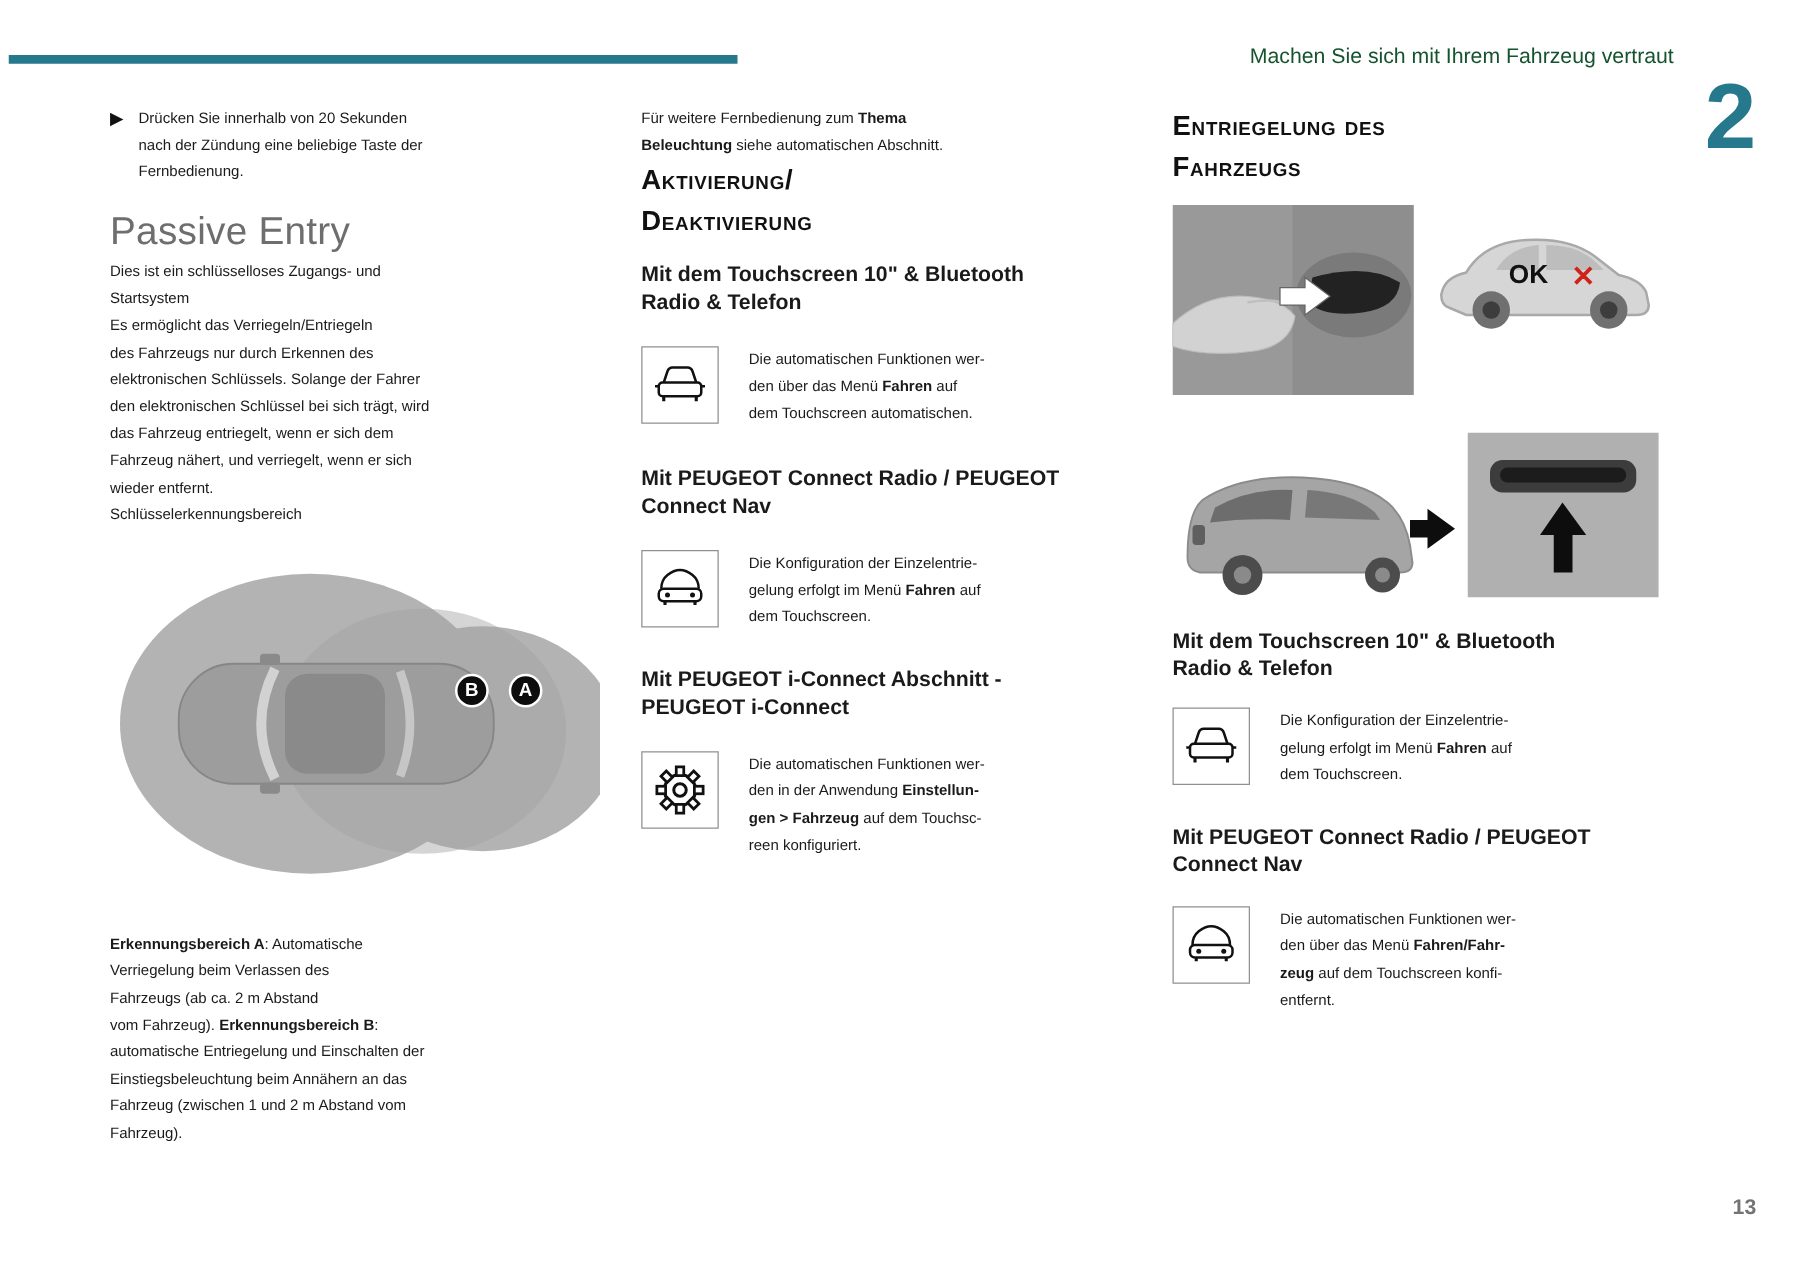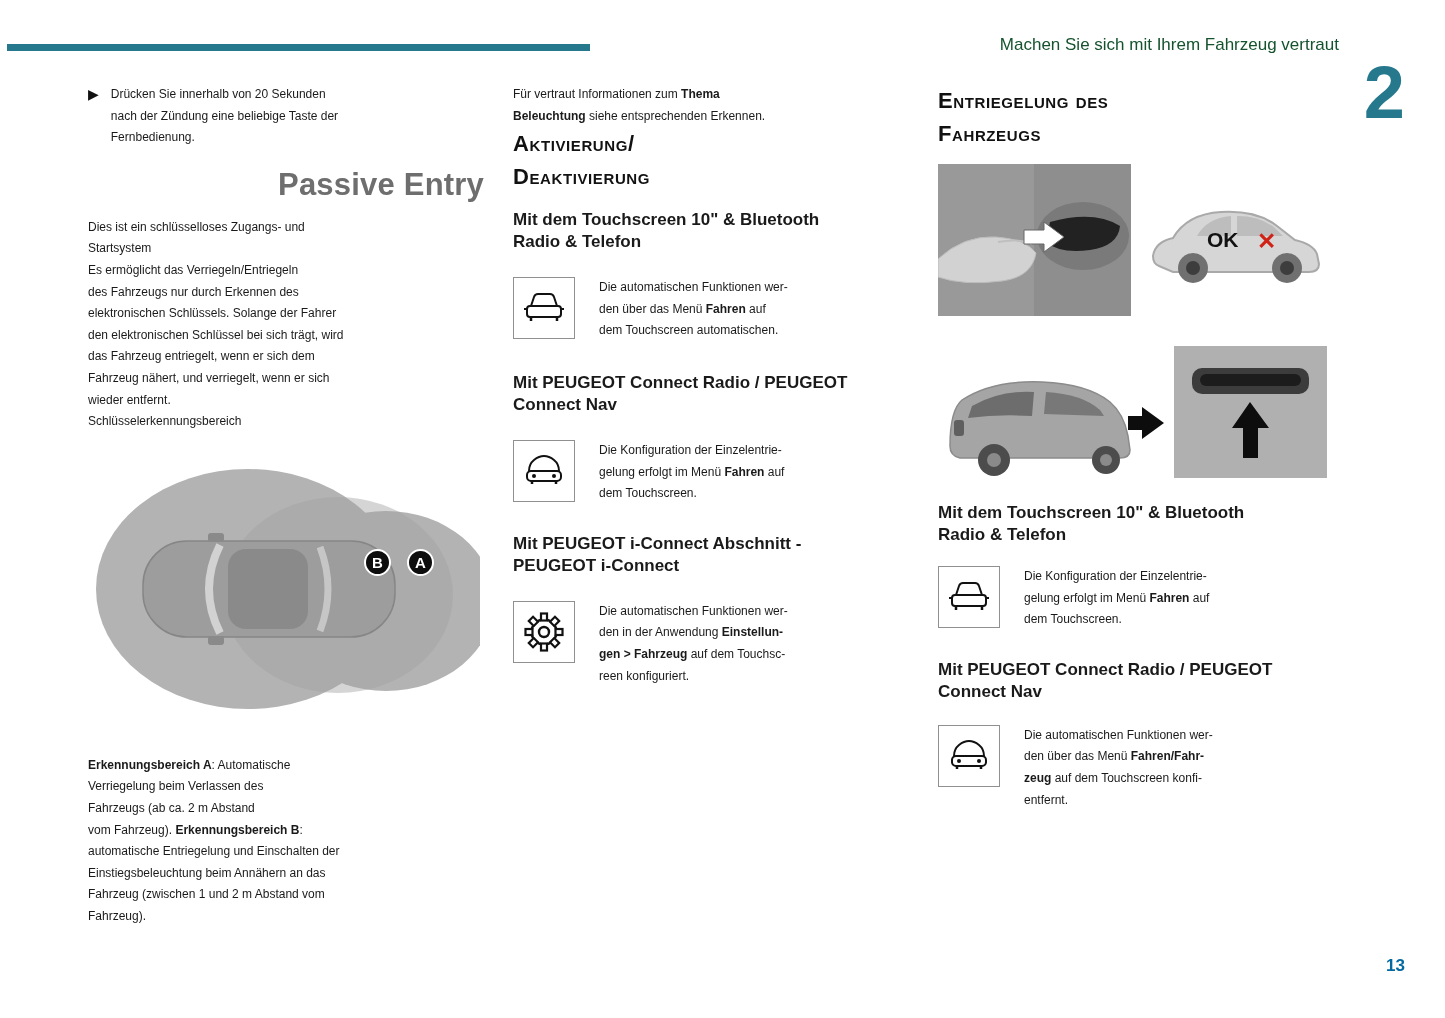--- a/index.html
+++ b/index.html
@@ -15,47 +15,47 @@
     color:#1a1a1a;
     overflow:hidden;
   }
   .pre{white-space:pre-line;}
   .body-text{font-size:12px;line-height:21.6px;}
   b{font-weight:bold;}
 
   .topbar{position:absolute;left:7px;top:44px;width:583px;height:7px;background:var(--accent,#26798d);}
   .header-text{position:absolute;top:35px;right:106px;font-size:17px;color:#14532d;}
   .chapter-num{position:absolute;top:56px;right:40px;font-size:74px;font-weight:bold;color:var(--accent,#26798d);line-height:1;}
-  .page-num{position:absolute;right:40px;bottom:42px;font-size:17px;font-weight:bold;color:#0369a1;}
+  .page-num{position:absolute;right:40px;bottom:42px;font-size:17px;font-weight:bold;color:#737373;}
 
   .col{position:absolute;top:84px;width:396px;}
   .col1{left:88px;}
   .col2{left:513px;}
   .col3{left:938px;}
 
   .bullet-row{display:flex;gap:12px;}
   .bullet-marker{font-size:14px;line-height:21.6px;color:#111;flex:0 0 auto;}
 
-  .gray-heading{margin:18px 0 14px;font-size:31px;font-weight:700;color:#6e6e6e;letter-spacing:0.2px;text-align:right;}
+  .gray-heading{margin:18px 0 4px;font-size:31px;font-weight:400;color:#6e6e6e;letter-spacing:0.2px;}
   .sc-heading{font-size:22px;font-weight:bold;font-variant:small-caps;letter-spacing:0.6px;line-height:33px;color:#111;}
   .subheading{font-size:17px;font-weight:bold;line-height:22px;white-space:pre-line;}
 
   .mt14{} .mt16{margin-top:16px;} .mt20{margin-top:20px;}
   .mt22{margin-top:22px;} .mt24{margin-top:24px;} .mt28{margin-top:28px;} .mt30{margin-top:30px;}
 
   .item{display:flex;gap:24px;align-items:flex-start;}
   .icon-box{width:62px;height:62px;flex:0 0 62px;border:1px solid #909090;background:#fff;display:flex;align-items:center;justify-content:center;}
   .item-text{width:300px;}
 
   .zones-figure{position:relative;width:392px;height:282px;margin-top:16px;}
   .zone-label{position:absolute;width:27px;height:27px;background:#0d0d0d;border:2px solid #fff;border-radius:50%;color:#fff;font-size:15px;font-weight:bold;display:flex;align-items:center;justify-content:center;}
   .zone-b{left:276px;top:100px;}
   .zone-a{left:319px;top:100px;}
 
-  .fig-row{display:flex;gap:14px;align-items:center;margin-top:14px;}
+  .fig-row{display:flex;gap:14px;align-items:flex-start;margin-top:14px;}
   .fig-row2{display:flex;gap:8px;align-items:flex-start;margin-top:30px;}
   .ok-fig{position:relative;width:186px;height:112px;}
   .ok-label{position:absolute;left:62px;top:44px;font-size:21px;font-weight:bold;color:#111;}
   .x-mark{position:absolute;left:112px;top:44px;font-size:23px;font-weight:bold;color:var(--danger,#d02318);}
   .detail-box{width:153px;height:132px;}
 </style>
 </head>
 <body>
 
 <div class="topbar"></div>
@@ -106,22 +106,22 @@
 Verriegelung beim Verlassen des
 Fahrzeugs (ab ca. 2 m Abstand
 vom Fahrzeug). </span><b>Erkennungsbereich B</b><span>:
 automatische Entriegelung und Einschalten der
 Einstiegsbeleuchtung beim Annähern an das
 Fahrzeug (zwischen 1 und 2 m Abstand vom
 Fahrzeug).</span></p>
 </div>
 
 <div class="col col2">
-  <p class="body-text pre"><span>Für vertraut Informationen zum </span><b>Thema
-Beleuchtung</b><span> siehe entsprechenden Erkennen.</span></p>
+  <p class="body-text pre"><span>Für weitere Fernbedienung zum </span><b>Thema
+Beleuchtung</b><span> siehe automatischen Abschnitt.</span></p>
 
   <h2 class="sc-heading pre mt14">Aktivierung/
 Deaktivierung</h2>
 
   <h3 class="subheading mt16">Mit dem Touchscreen 10" &amp; Bluetooth
 Radio &amp; Telefon</h3>
   <div class="item mt24">
     <span class="icon-box">
       <svg width="42" height="36" viewBox="0 0 42 36">
         <path d="M8 16 L11 7 q1 -3 4 -3 h12 q3 0 4 3 l3 9" fill="none" stroke="#111" stroke-width="2"></path>

